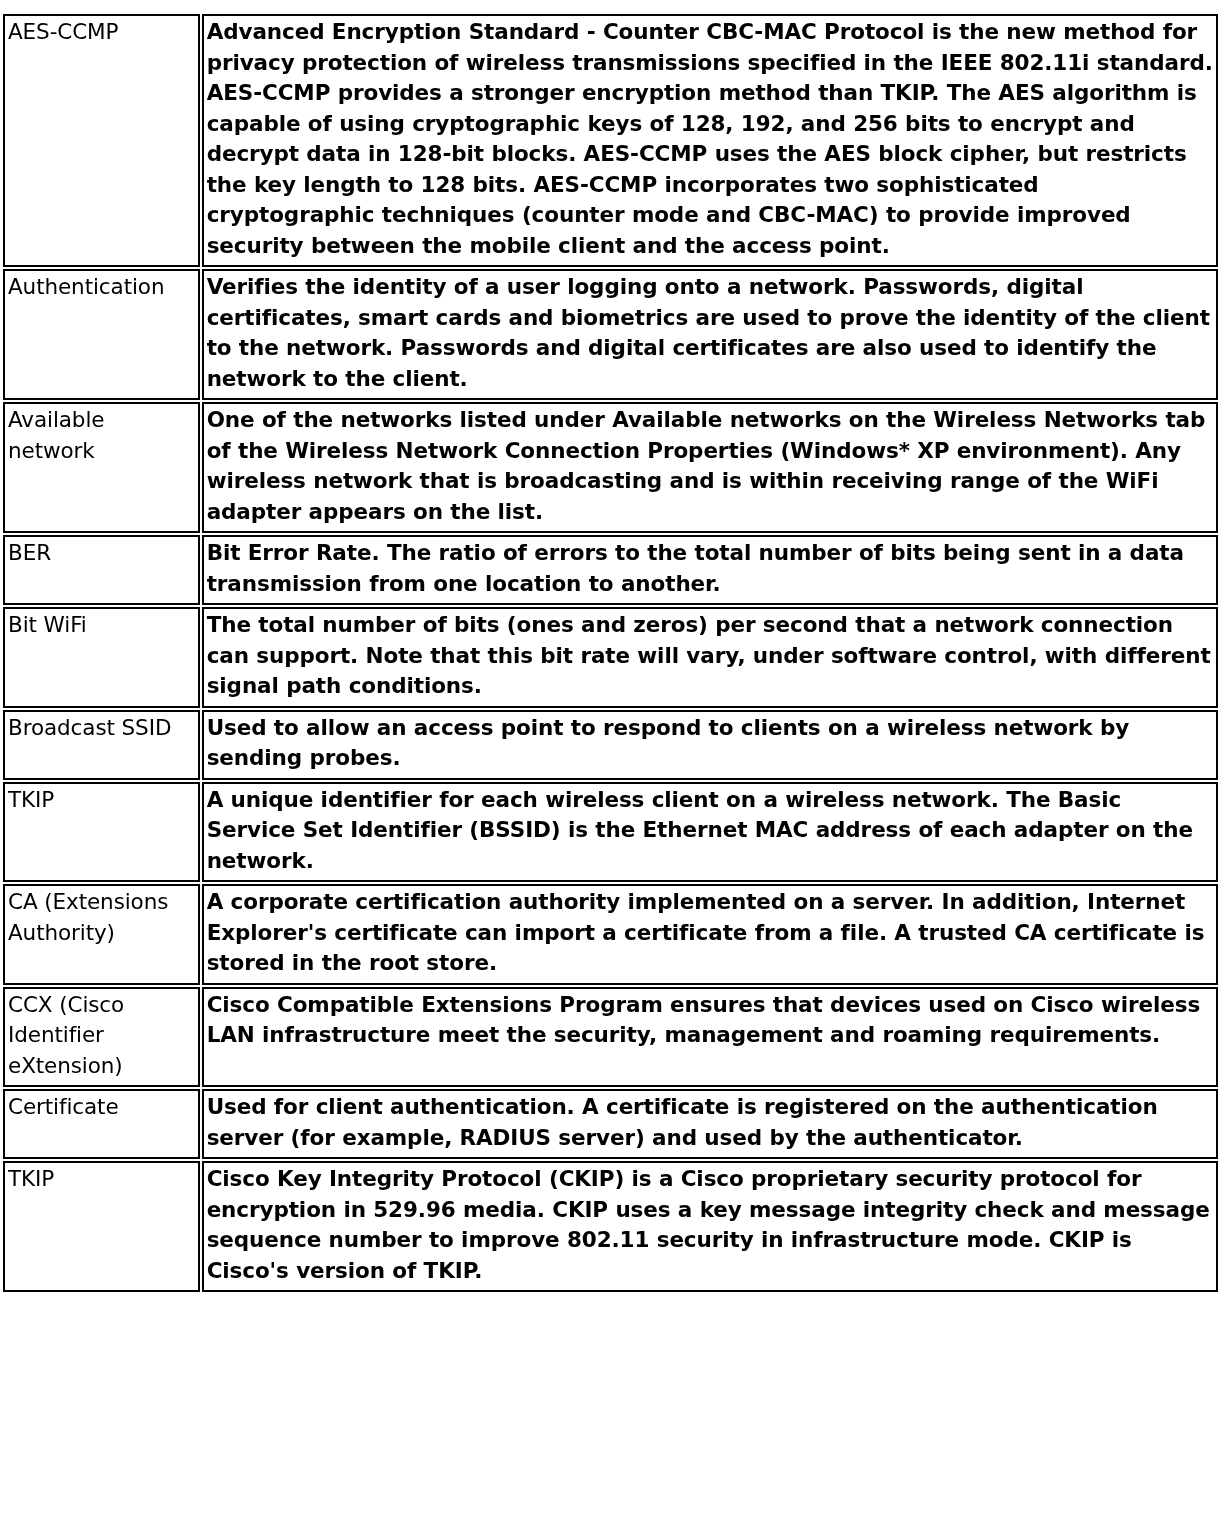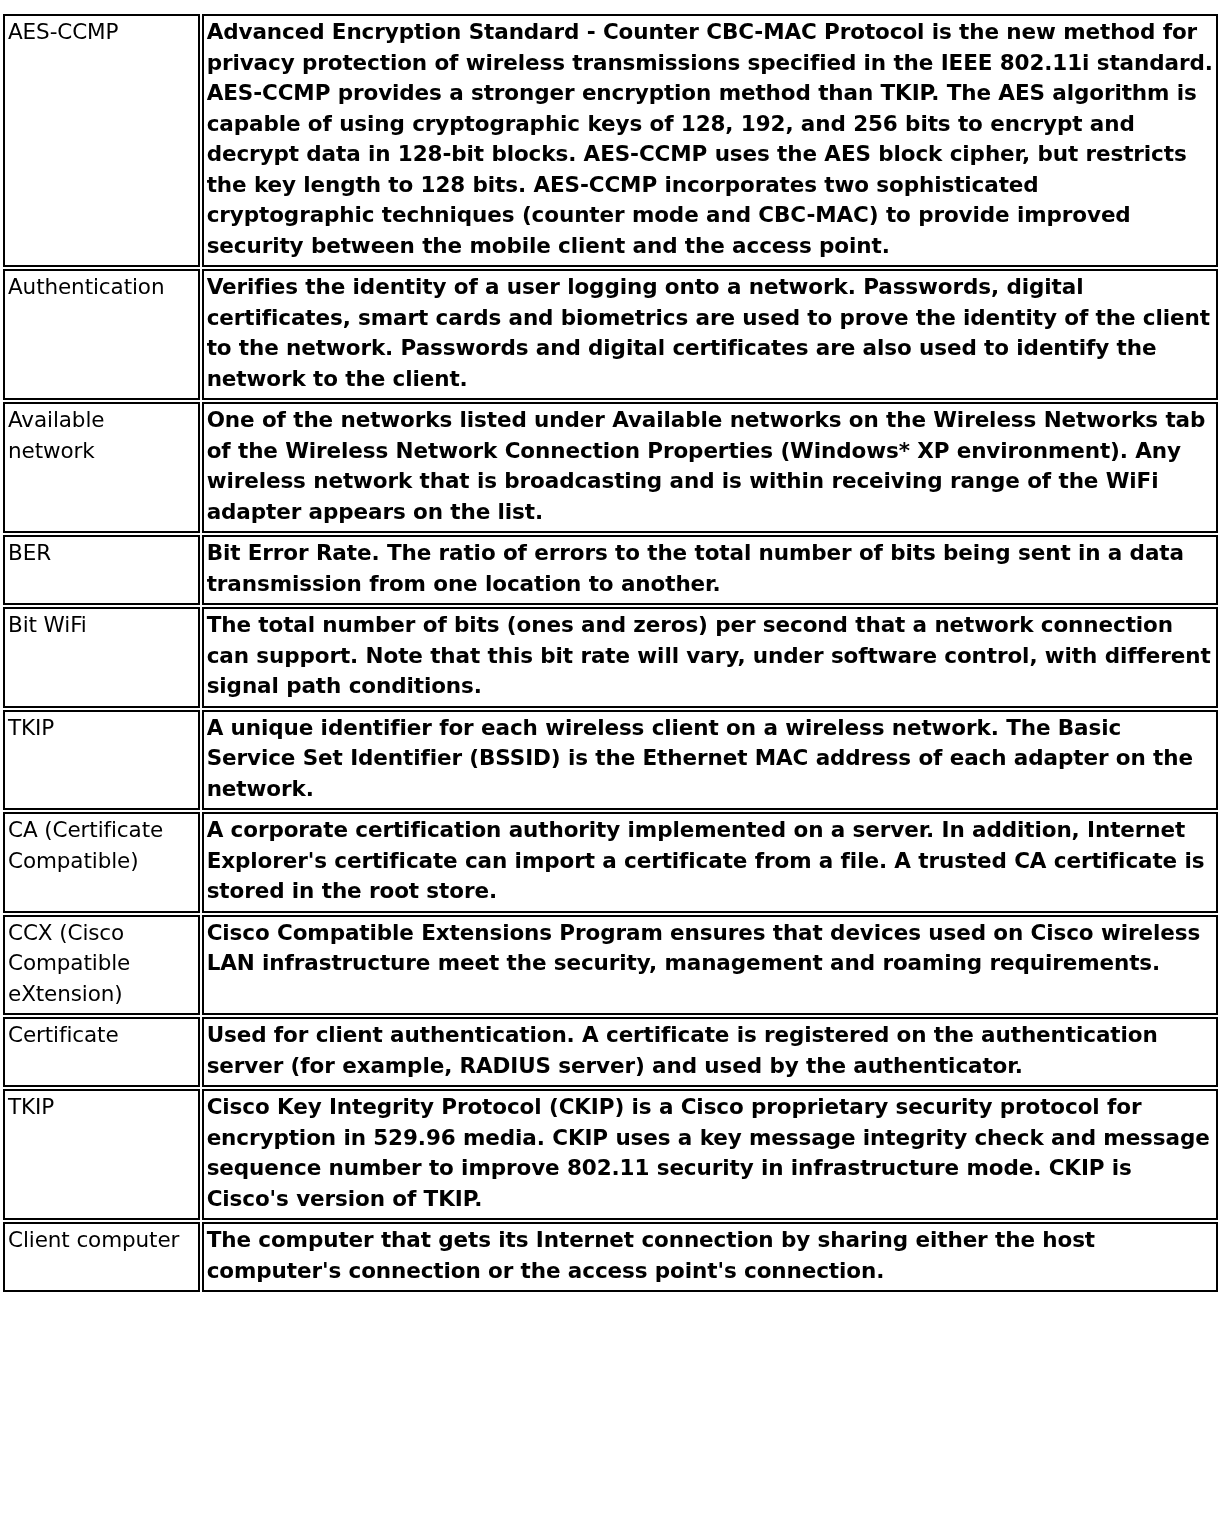--- a/index.html
+++ b/index.html
@@ -93,37 +93,45 @@
       <tr>
         <td class="term">
             <span class="cell-text">Bit WiFi</span>
           </td>
         <td class="def">
             <span class="cell-text">The total number of bits (ones and zeros) per second that a network connection can support. Note that this bit rate will vary, under software control, with different signal path conditions.</span>
           </td>
       </tr>
       <tr>
         <td class="term">
+            <span class="cell-text">Broadcast SSID</span>
+          </td>
+        <td class="def">
+            <span class="cell-text">Used to allow an access point to respond to clients on a wireless network by sending probes.</span>
+          </td>
+      </tr>
+      <tr>
+        <td class="term">
             <span class="cell-text">TKIP</span>
           </td>
         <td class="def">
             <span class="cell-text">A unique identifier for each wireless client on a wireless network. The Basic Service Set Identifier (BSSID) is the Ethernet MAC address of each adapter on the network.</span>
           </td>
       </tr>
       <tr>
         <td class="term">
-            <span class="cell-text">CA (Certificate Compatible)</span>
+            <span class="cell-text">CA (Extensions Authority)</span>
           </td>
         <td class="def">
             <span class="cell-text">A corporate certification authority implemented on a server. In addition, Internet Explorer's certificate can import a certificate from a file. A trusted CA certificate is stored in the root store.</span>
           </td>
       </tr>
       <tr>
         <td class="term">
-            <span class="cell-text">CCX (Cisco Compatible eXtension)</span>
+            <span class="cell-text">CCX (Cisco Identifier eXtension)</span>
           </td>
         <td class="def">
             <span class="cell-text">Cisco Compatible Extensions Program ensures that devices used on Cisco wireless LAN infrastructure meet the security, management and roaming requirements.</span>
           </td>
       </tr>
       <tr>
         <td class="term">
             <span class="cell-text">Certificate</span>
           </td>
         <td class="def">
@@ -131,23 +139,15 @@
           </td>
       </tr>
       <tr>
         <td class="term">
             <span class="cell-text">TKIP</span>
           </td>
         <td class="def">
             <span class="cell-text">Cisco Key Integrity Protocol (CKIP) is a Cisco proprietary security protocol for encryption in 529.96 media. CKIP uses a key message integrity check and message sequence number to improve 802.11 security in infrastructure mode. CKIP is Cisco's version of TKIP.</span>
           </td>
       </tr>
-      <tr>
-        <td class="term">
-            <span class="cell-text">Client computer</span>
-          </td>
-        <td class="def">
-            <span class="cell-text">The computer that gets its Internet connection by sharing either the host computer's connection or the access point's connection.</span>
-          </td>
-      </tr>
     </tbody>
   </table>
 </div>
 
 </body></html>

